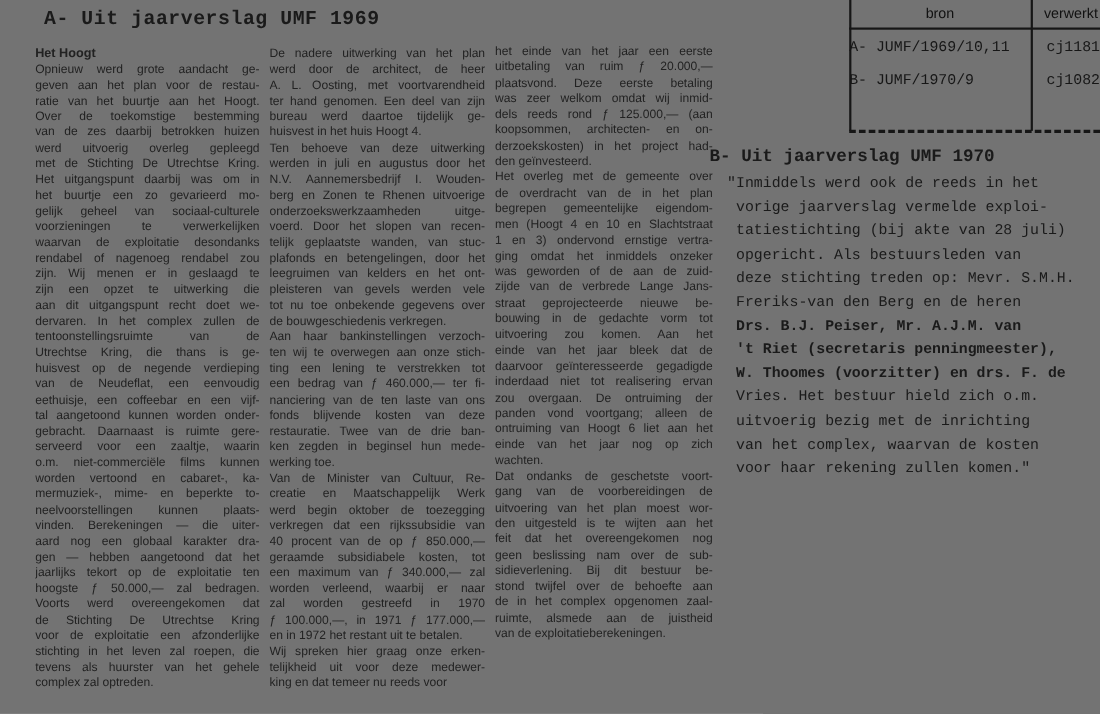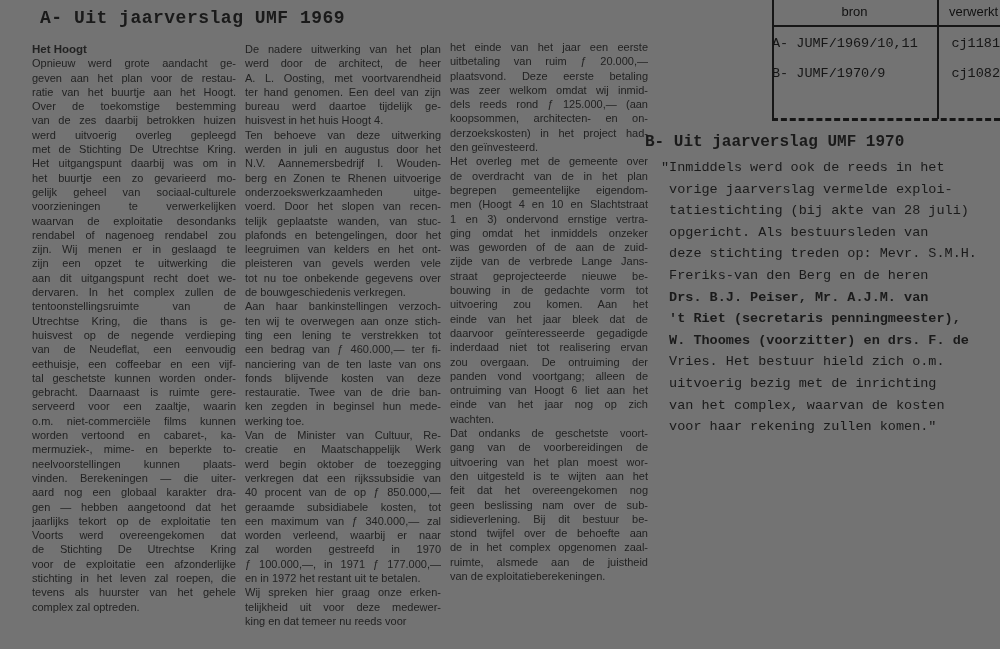--- a/index.html
+++ b/index.html
@@ -74,31 +74,32 @@
       <div class="line">rendabel of nagenoeg rendabel zou</div>
       <div class="line">zijn. Wij menen er in geslaagd te</div>
       <div class="line">zijn een opzet te uitwerking die</div>
       <div class="line">aan dit uitgangspunt recht doet we-</div>
       <div class="line">dervaren. In het complex zullen de</div>
       <div class="line">tentoonstellingsruimte van de</div>
       <div class="line">Utrechtse Kring, die thans is ge-</div>
       <div class="line">huisvest op de negende verdieping</div>
       <div class="line">van de Neudeflat, een eenvoudig</div>
       <div class="line">eethuisje, een coffeebar en een vijf-</div>
-      <div class="line">tal geschetste kunnen worden onder-</div>
+      <div class="line">tal aangetoond kunnen worden onder-</div>
       <div class="line">gebracht. Daarnaast is ruimte gere-</div>
       <div class="line">serveerd voor een zaaltje, waarin</div>
       <div class="line">o.m. niet-commerciële films kunnen</div>
       <div class="line">worden vertoond en cabaret-, ka-</div>
       <div class="line">mermuziek-, mime- en beperkte to-</div>
       <div class="line">neelvoorstellingen kunnen plaats-</div>
       <div class="line">vinden. Berekeningen — die uiter-</div>
       <div class="line">aard nog een globaal karakter dra-</div>
       <div class="line">gen — hebben aangetoond dat het</div>
       <div class="line">jaarlijks tekort op de exploitatie ten</div>
+      <div class="line">hoogste ƒ 50.000,— zal bedragen.</div>
       <div class="line">Voorts werd overeengekomen dat</div>
       <div class="line">de Stichting De Utrechtse Kring</div>
       <div class="line">voor de exploitatie een afzonderlijke</div>
       <div class="line">stichting in het leven zal roepen, die</div>
       <div class="line">tevens als huurster van het gehele</div>
       <div class="line last">complex zal optreden.</div>
     </div>
   <div class="col" id="col1">
       <div class="line">De nadere uitwerking van het plan</div>
       <div class="line">werd door de architect, de heer</div>

